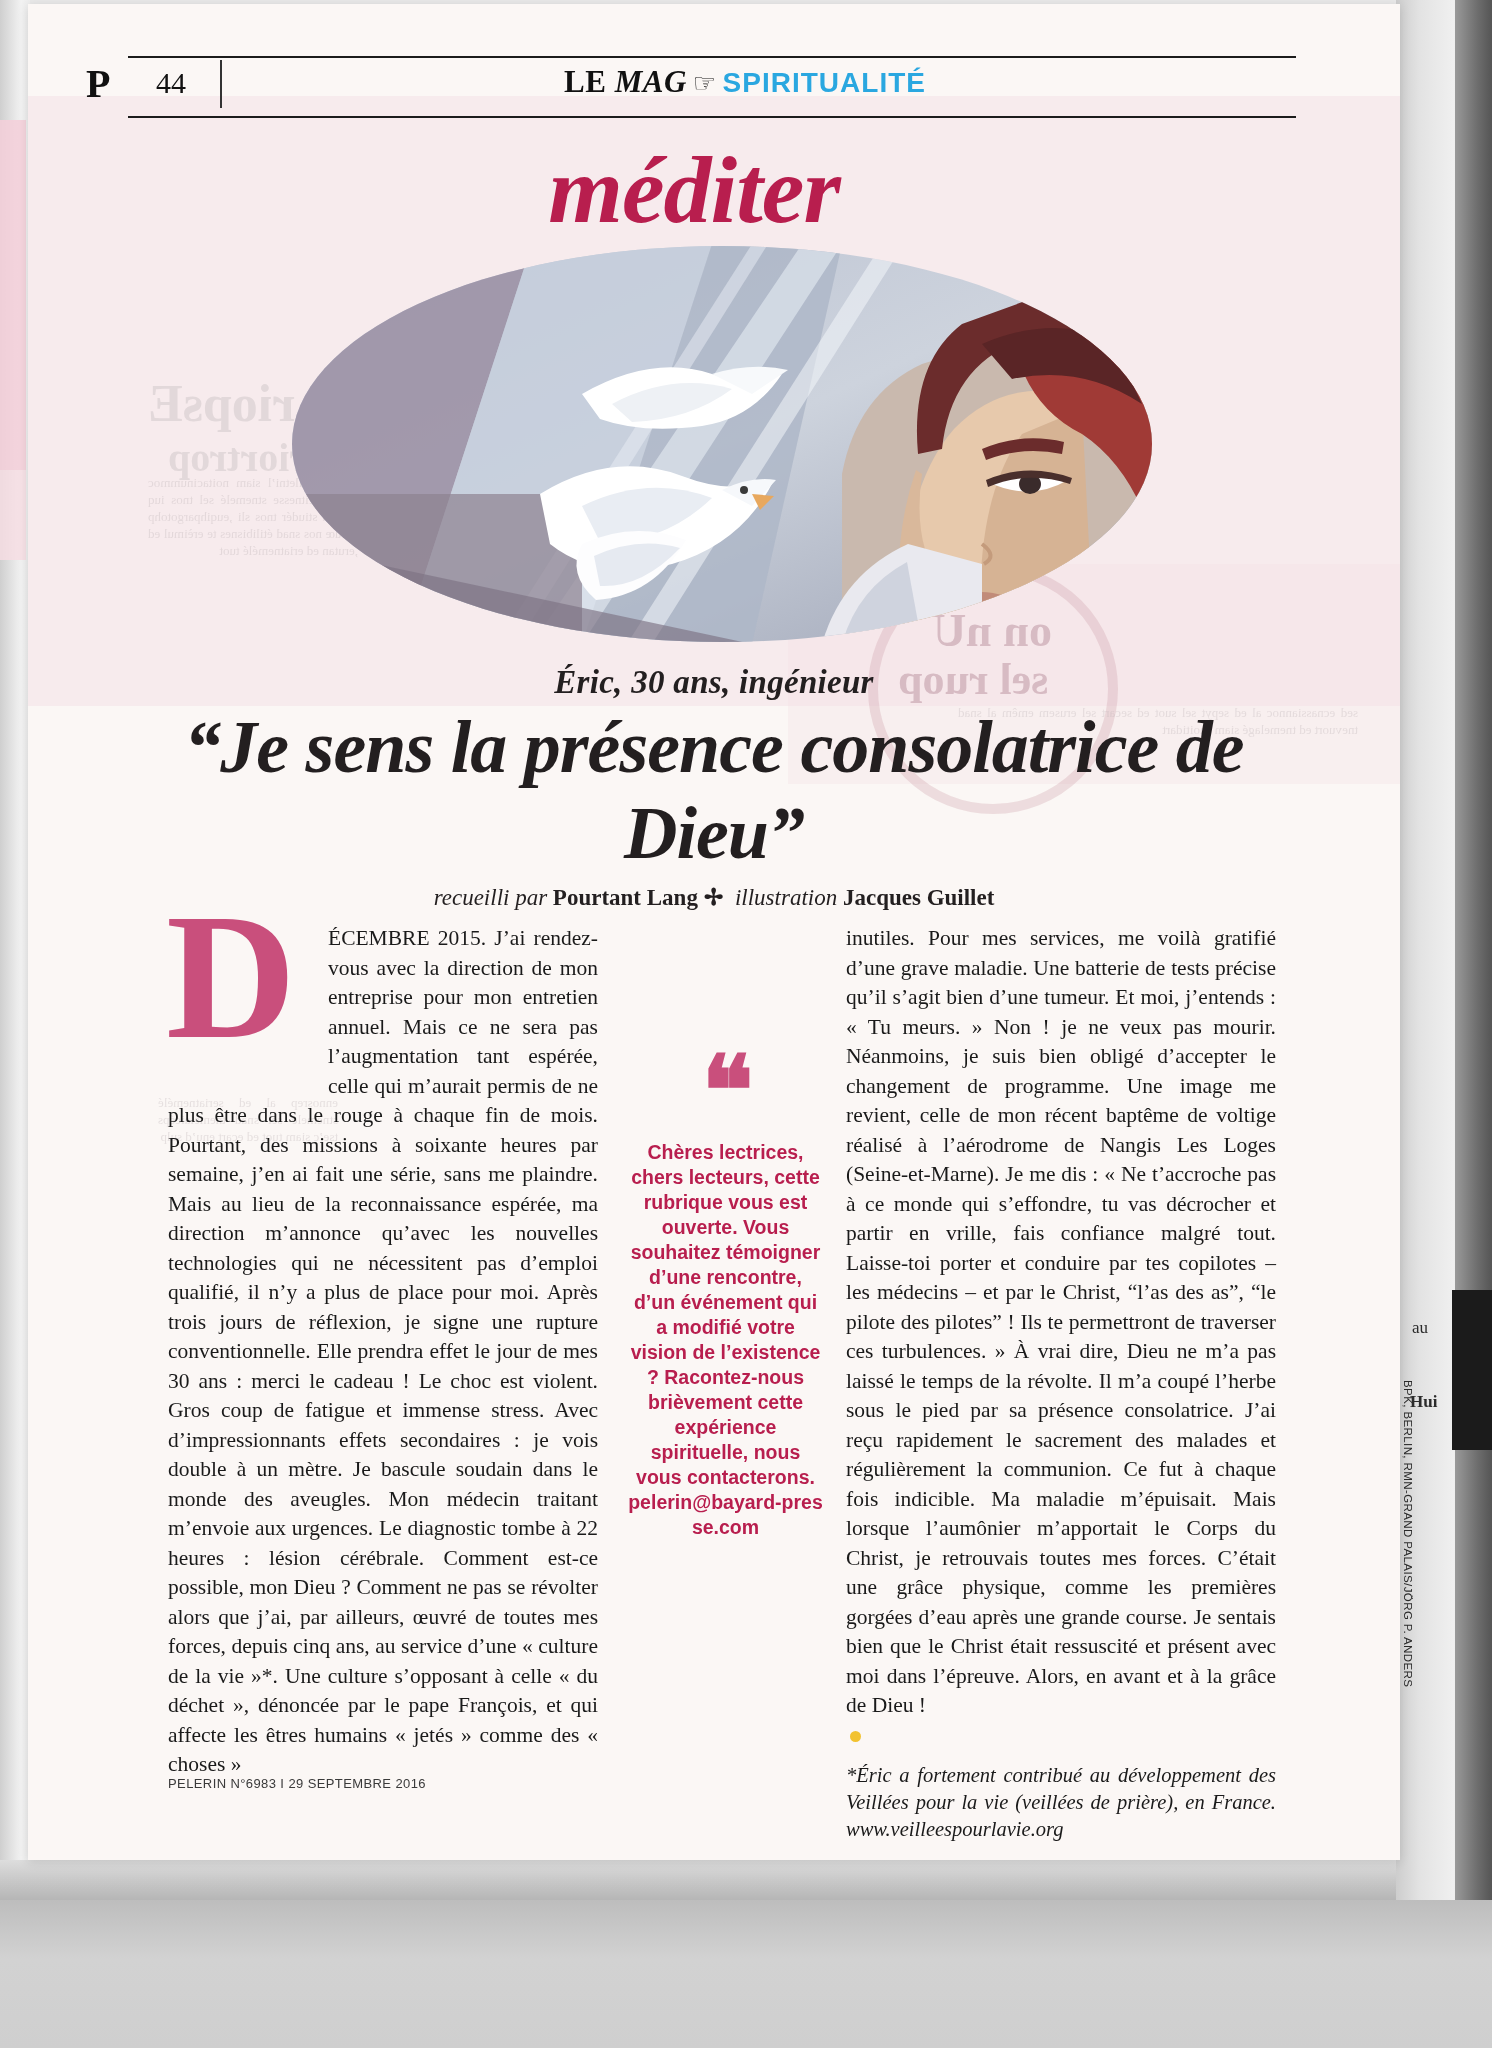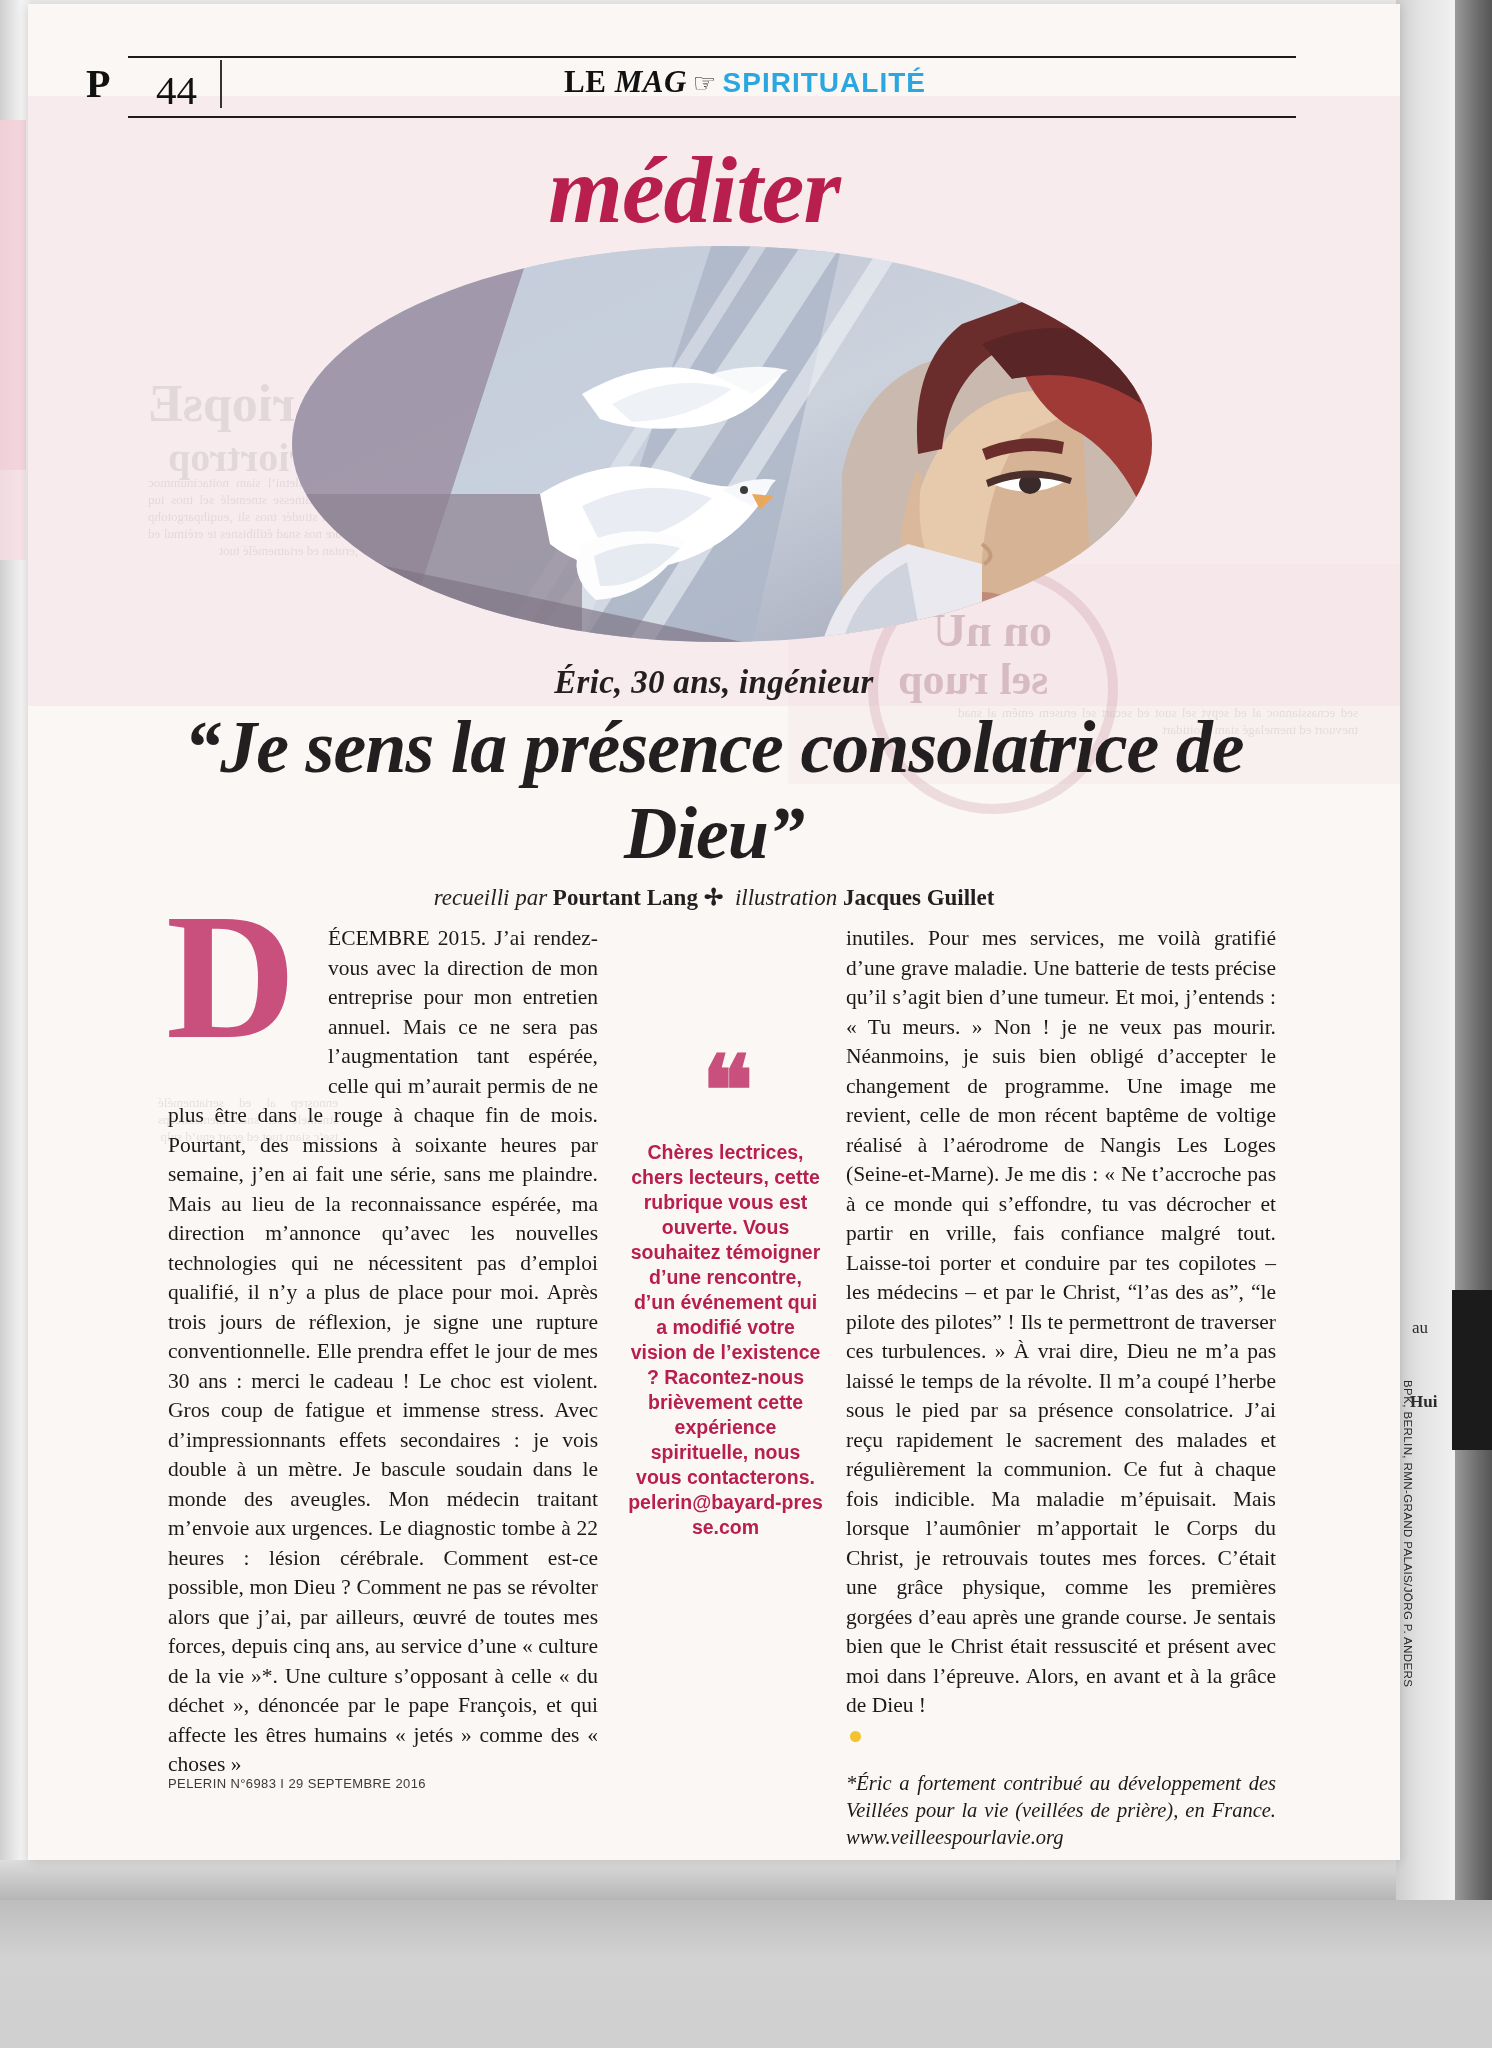--- a/index.html
+++ b/index.html
@@ -127,21 +127,21 @@
   }
   .hdr-p {
     position:absolute; left:58px; top:56px;
     font-family:"Liberation Serif", serif;
     font-size:40px; font-weight:bold; color:#111;
     font-style:normal;
   }
   .hdr-page-num {
     position:absolute; left:128px; top:62px;
     font-family:"Liberation Serif", serif;
-    font-size:41px; color:#111;
+    font-size:30px; color:#111;
   }
   .hdr-divider {
     position:absolute; left:192px; top:56px; width:2px; height:48px;
     background:#333;
   }
   .hdr-center {
     position:absolute; left:0; top:60px; width:1372px;
     text-align:center;
     font-size:31px;
     letter-spacing:.5px;
@@ -444,18 +444,18 @@
 
     <div class="quotebox">
       <span class="quotemark">❝</span>
       <span>Chères lectrices, chers lecteurs, cette rubrique vous est ouverte. Vous souhaitez témoigner d’une rencontre, d’un événement qui a modifié votre vision de l’existence ? Racontez-nous brièvement cette expérience spirituelle, nous vous contacterons.</span>
       <span class="mail">pelerin@bayard-presse.com</span>
     </div>
 
     <div class="col" id="col3">
       <p>inutiles. Pour mes services, me voilà gratifié d’une grave maladie. Une batterie de tests précise qu’il s’agit bien d’une tumeur. Et moi, j’entends : « Tu meurs. » Non ! je ne veux pas mourir. Néanmoins, je suis bien obligé d’accepter le changement de programme. Une image me revient, celle de mon récent baptême de voltige réalisé à l’aérodrome de Nangis Les Loges (Seine-et-Marne). Je me dis : « Ne t’accroche pas à ce monde qui s’effondre, tu vas décrocher et partir en vrille, fais confiance malgré tout. Laisse-toi porter et conduire par tes copilotes – les médecins – et par le Christ, “l’as des as”, “le pilote des pilotes” ! Ils te permettront de traverser ces turbulences. » À vrai dire, Dieu ne m’a pas laissé le temps de la révolte. Il m’a coupé l’herbe sous le pied par sa présence consolatrice. J’ai reçu rapidement le sacrement des malades et régulièrement la communion. Ce fut à chaque fois indicible. Ma maladie m’épuisait. Mais lorsque l’aumônier m’apportait le Corps du Christ, je retrouvais toutes mes forces. C’était une grâce physique, comme les premières gorgées d’eau après une grande course. Je sentais bien que le Christ était ressuscité et présent avec moi dans l’épreuve. Alors, en avant et à la grâce de Dieu !</p>
       <p style="margin:0; display:inline;"><span class="enddot"></span></p>
-      <p class="footnote" style="margin-top:20px;">*Éric a fortement contribué au développement des Veillées pour la vie (veillées de prière), en France. www.veilleespourlavie.org</p>
+      <p class="footnote" style="margin-top:12px;">*Éric a fortement contribué au développement des Veillées pour la vie (veillées de prière), en France. www.veilleespourlavie.org</p>
     </div>
 
     <div class="folio">PELERIN N°6983 I 29 SEPTEMBRE 2016</div>
   </div>
 </div>
 
 </body></html>

